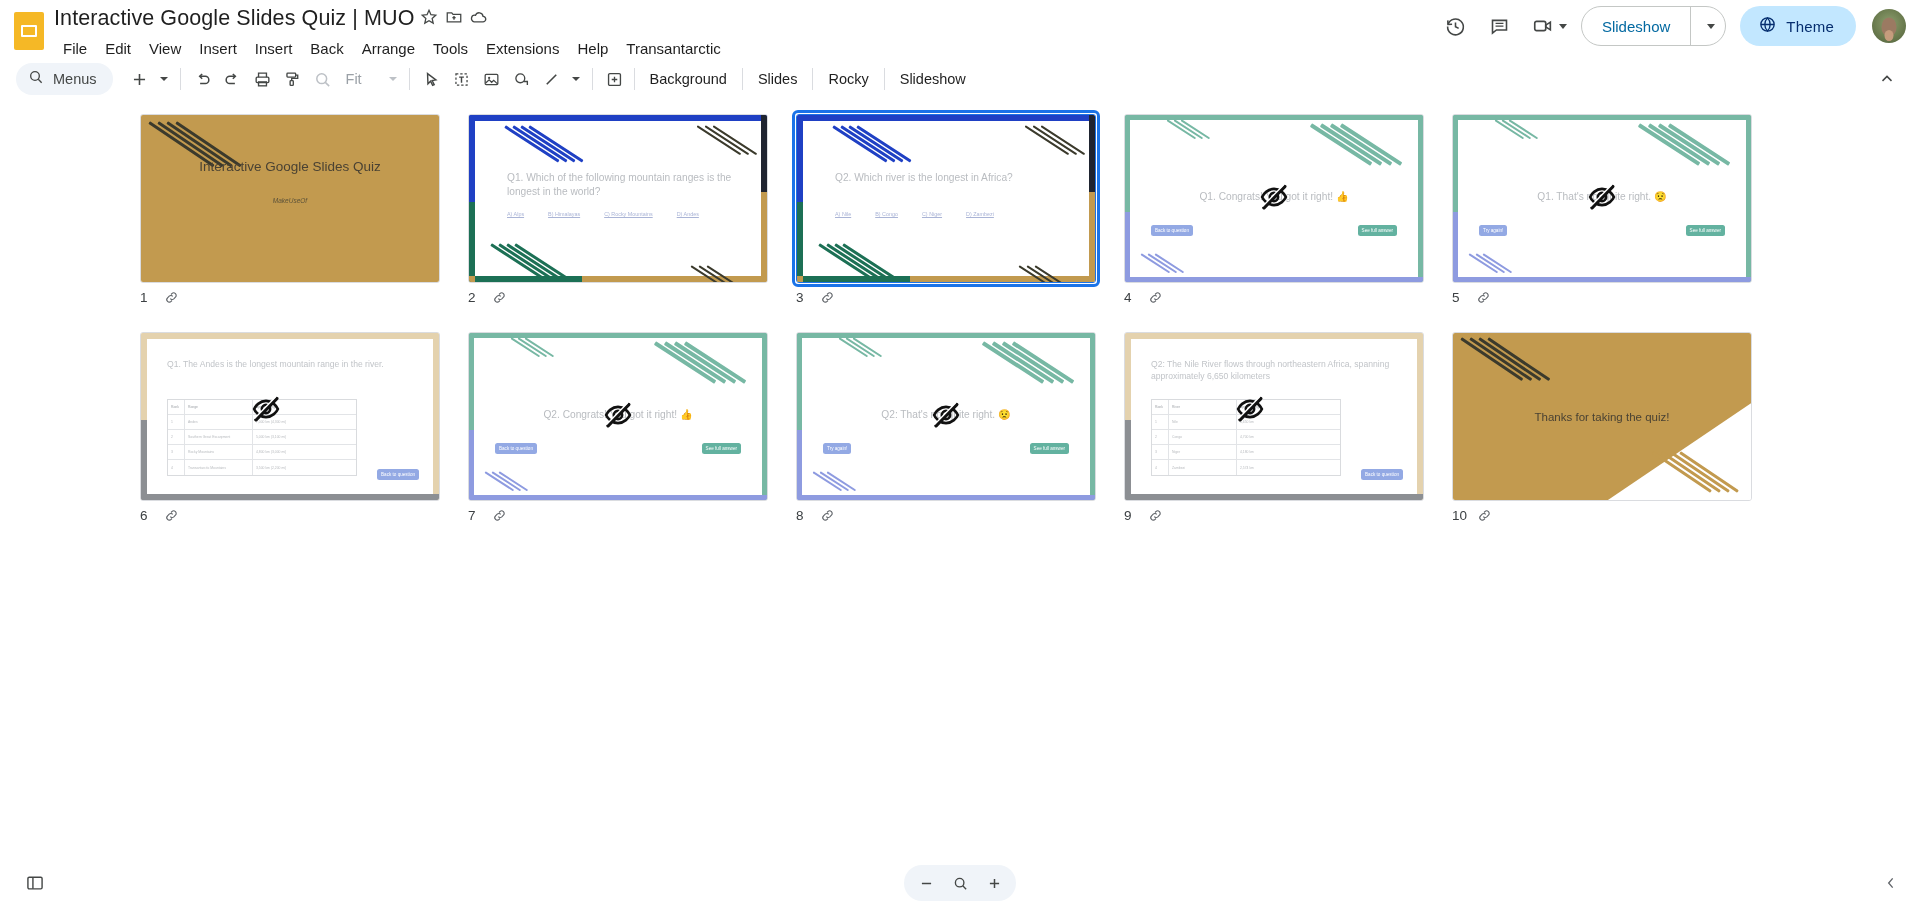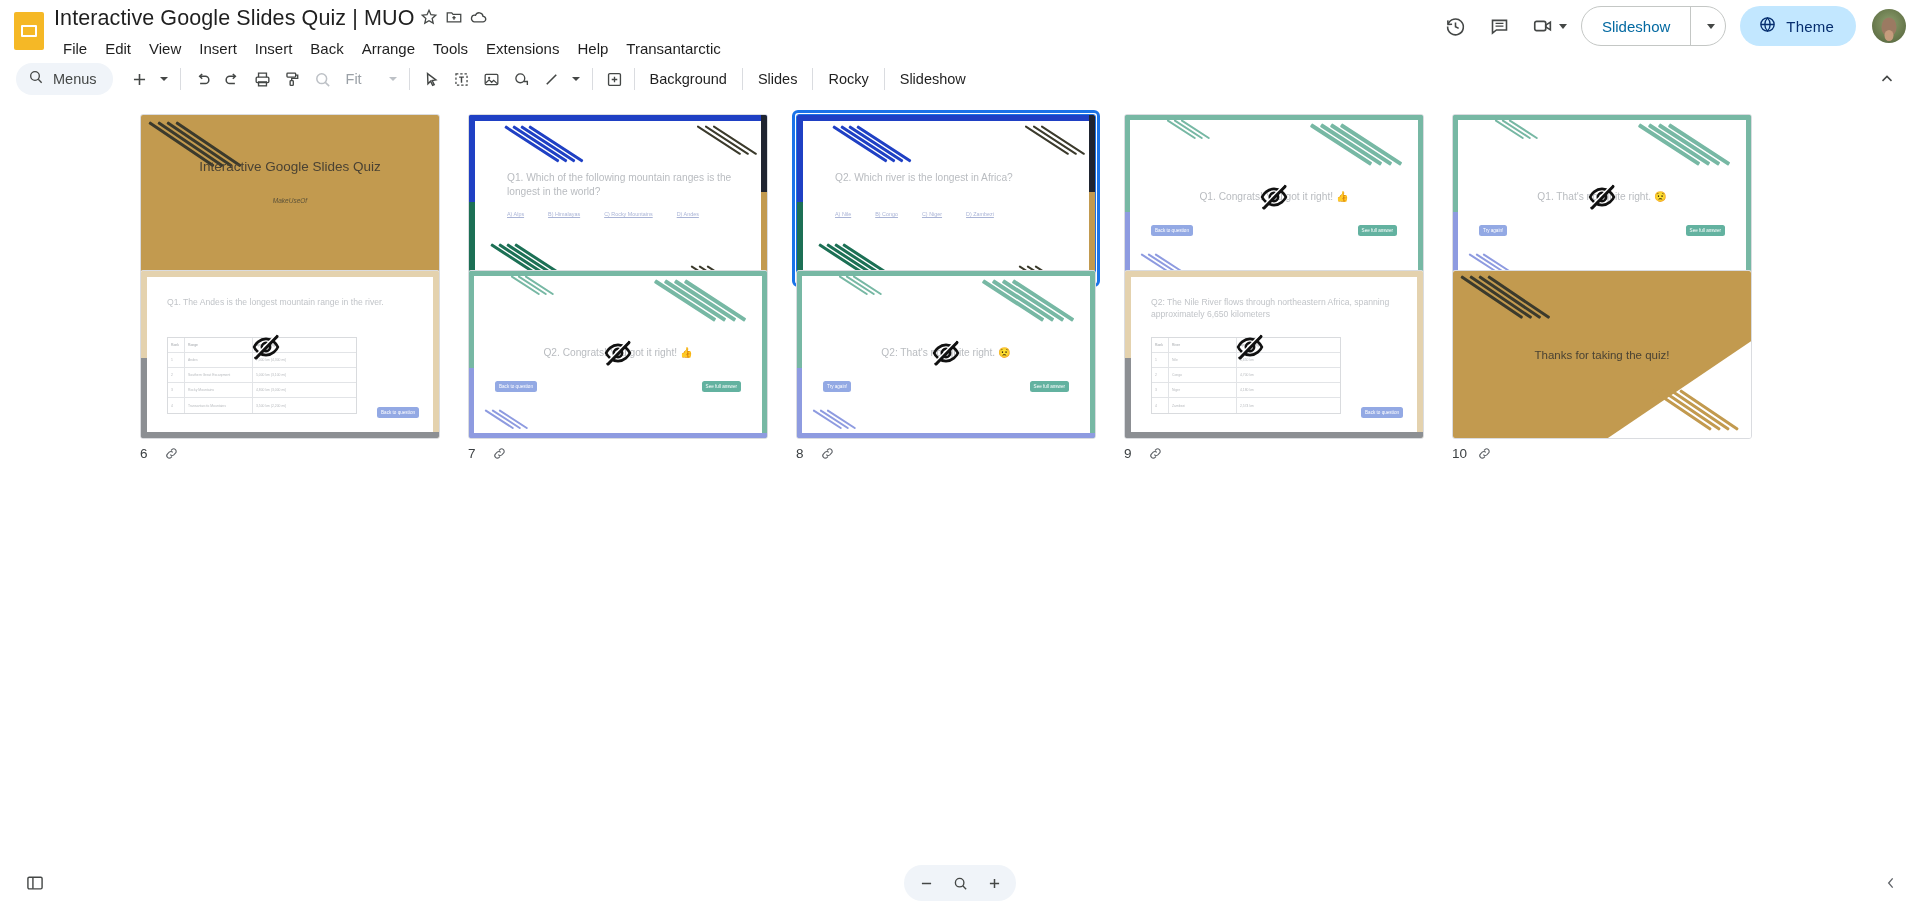--- a/index.html
+++ b/index.html
@@ -52,21 +52,21 @@
   .tdiv { width: 1px; height: 22px; background: #dadce0; margin: 0 7px; flex: none; }
   .fit-box { display: flex; align-items: center; }
   .fit-label { font-size: 14.5px; color: #9aa0a6; padding: 0 8px; min-width: 46px; }
   .tb-text { font-size: 14.5px; color: #1f1f1f; padding: 5px 11px; border-radius: 5px; cursor: pointer; white-space: nowrap; }
   .tb-sep { width: 1px; height: 22px; background: #dadce0; margin: 0 4px; }
   .toolbar-collapse { position: absolute; right: 18px; top: 50%; transform: translateY(-50%); width: 30px; height: 30px; display: flex; align-items: center; justify-content: center; border-radius: 50%; color: #444746; cursor: pointer; }
 
   
   .grid-area { position: absolute; left: 0; right: 0; top: 104px; bottom: 56px; background: #ffffff; overflow: hidden; }
   .grid { display: grid; grid-template-columns: repeat(5, 328px); column-gap: 0; row-gap: 0; padding: 10px 0 0 140px; }
-  .cell { width: 328px; height: 156px; position: relative; }
+  .cell { width: 328px; height: 218px; position: relative; }
 
   .thumb-wrap { position: relative; width: 300px; height: 169px; }
   .thumb { position: absolute; inset: 0; background: #ffffff; border: 1px solid #dadce0; border-radius: 3px; overflow: hidden; }
   .cell.selected .thumb { border: 1px solid #1a73e8; }
   .sel-ring { position: absolute; left: -4px; top: -4px; right: -4px; bottom: -4px; border: 3px solid #1a73e8; border-radius: 6px; pointer-events: none; }
 
   .slide-num-row { position: absolute; left: 0; top: 176px; display: flex; align-items: center; gap: 10px; }
   .slide-num { font-size: 13.5px; color: #3c4043; min-width: 14px; }
   .link-icon { color: #5f6368; display: inline-flex; cursor: pointer; }
 

